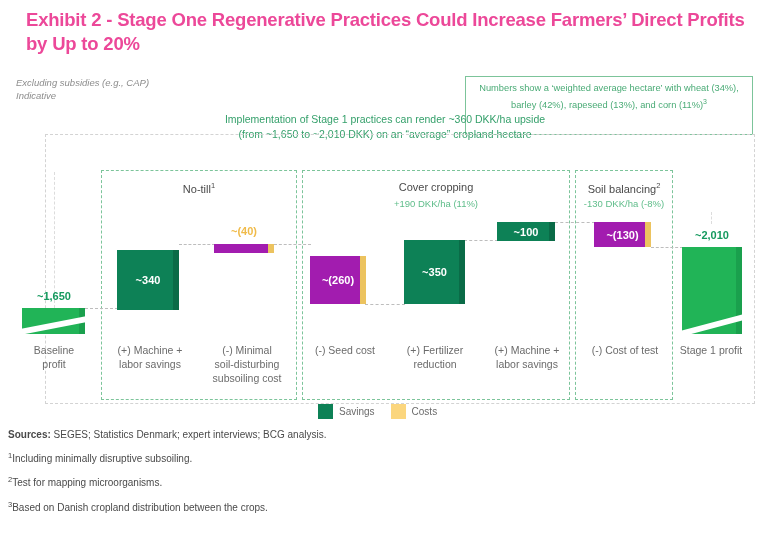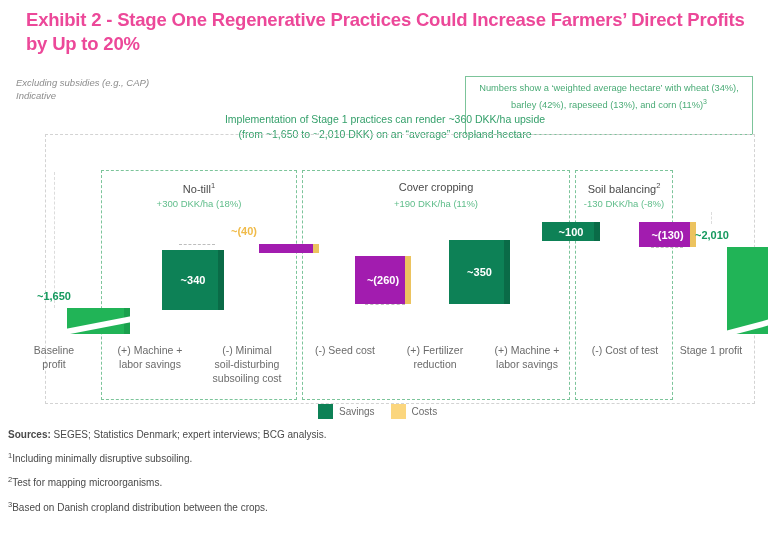--- a/index.html
+++ b/index.html
@@ -116,21 +116,20 @@
     width: 100%;
     text-align: center;
     font-size: 9.5px;
     color: #5fbd8a;
   }
 
   
   .bar {
     position: absolute;
     box-sizing: border-box;
-    margin-left: 45px;
   }
   .bar .edge {
     position: absolute;
     right: 0;
     top: 0;
     bottom: 0;
     width: 6px;
   }
   .bar-savings { background: #0d8156; }
   .bar-savings .edge { background: #0a6b47; }
@@ -236,21 +235,20 @@
 
   <div class="chart-banner">
     <div>Implementation of Stage 1 practices can render ~360 DKK/ha upside</div>
     <div>(from ~1,650 to ~2,010 DKK) on an “average” cropland hectare</div>
   </div>
 
   <div class="frame-outer"></div>
 
   <div class="group group-notill">
     <div class="group-title"><span>No-till</span><sup>1</sup></div>
-    <div class="group-sub">+300 DKK/ha (18%)</div>
   </div>
 
   <div class="group group-cover">
     <div class="group-title"><span>Cover cropping</span></div>
     <div class="group-sub">+190 DKK/ha (11%)</div>
   </div>
 
   <div class="group group-soil">
     <div class="group-title"><span>Soil balancing</span><sup>2</sup></div>
     <div class="group-sub">-130 DKK/ha (-8%)</div>

